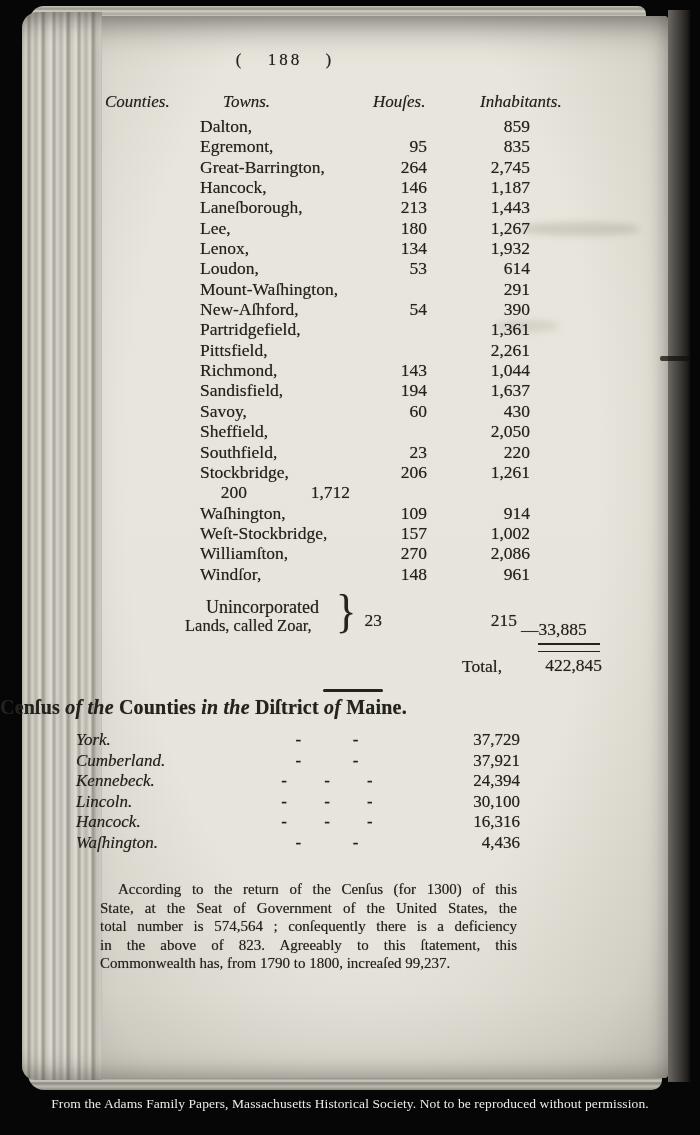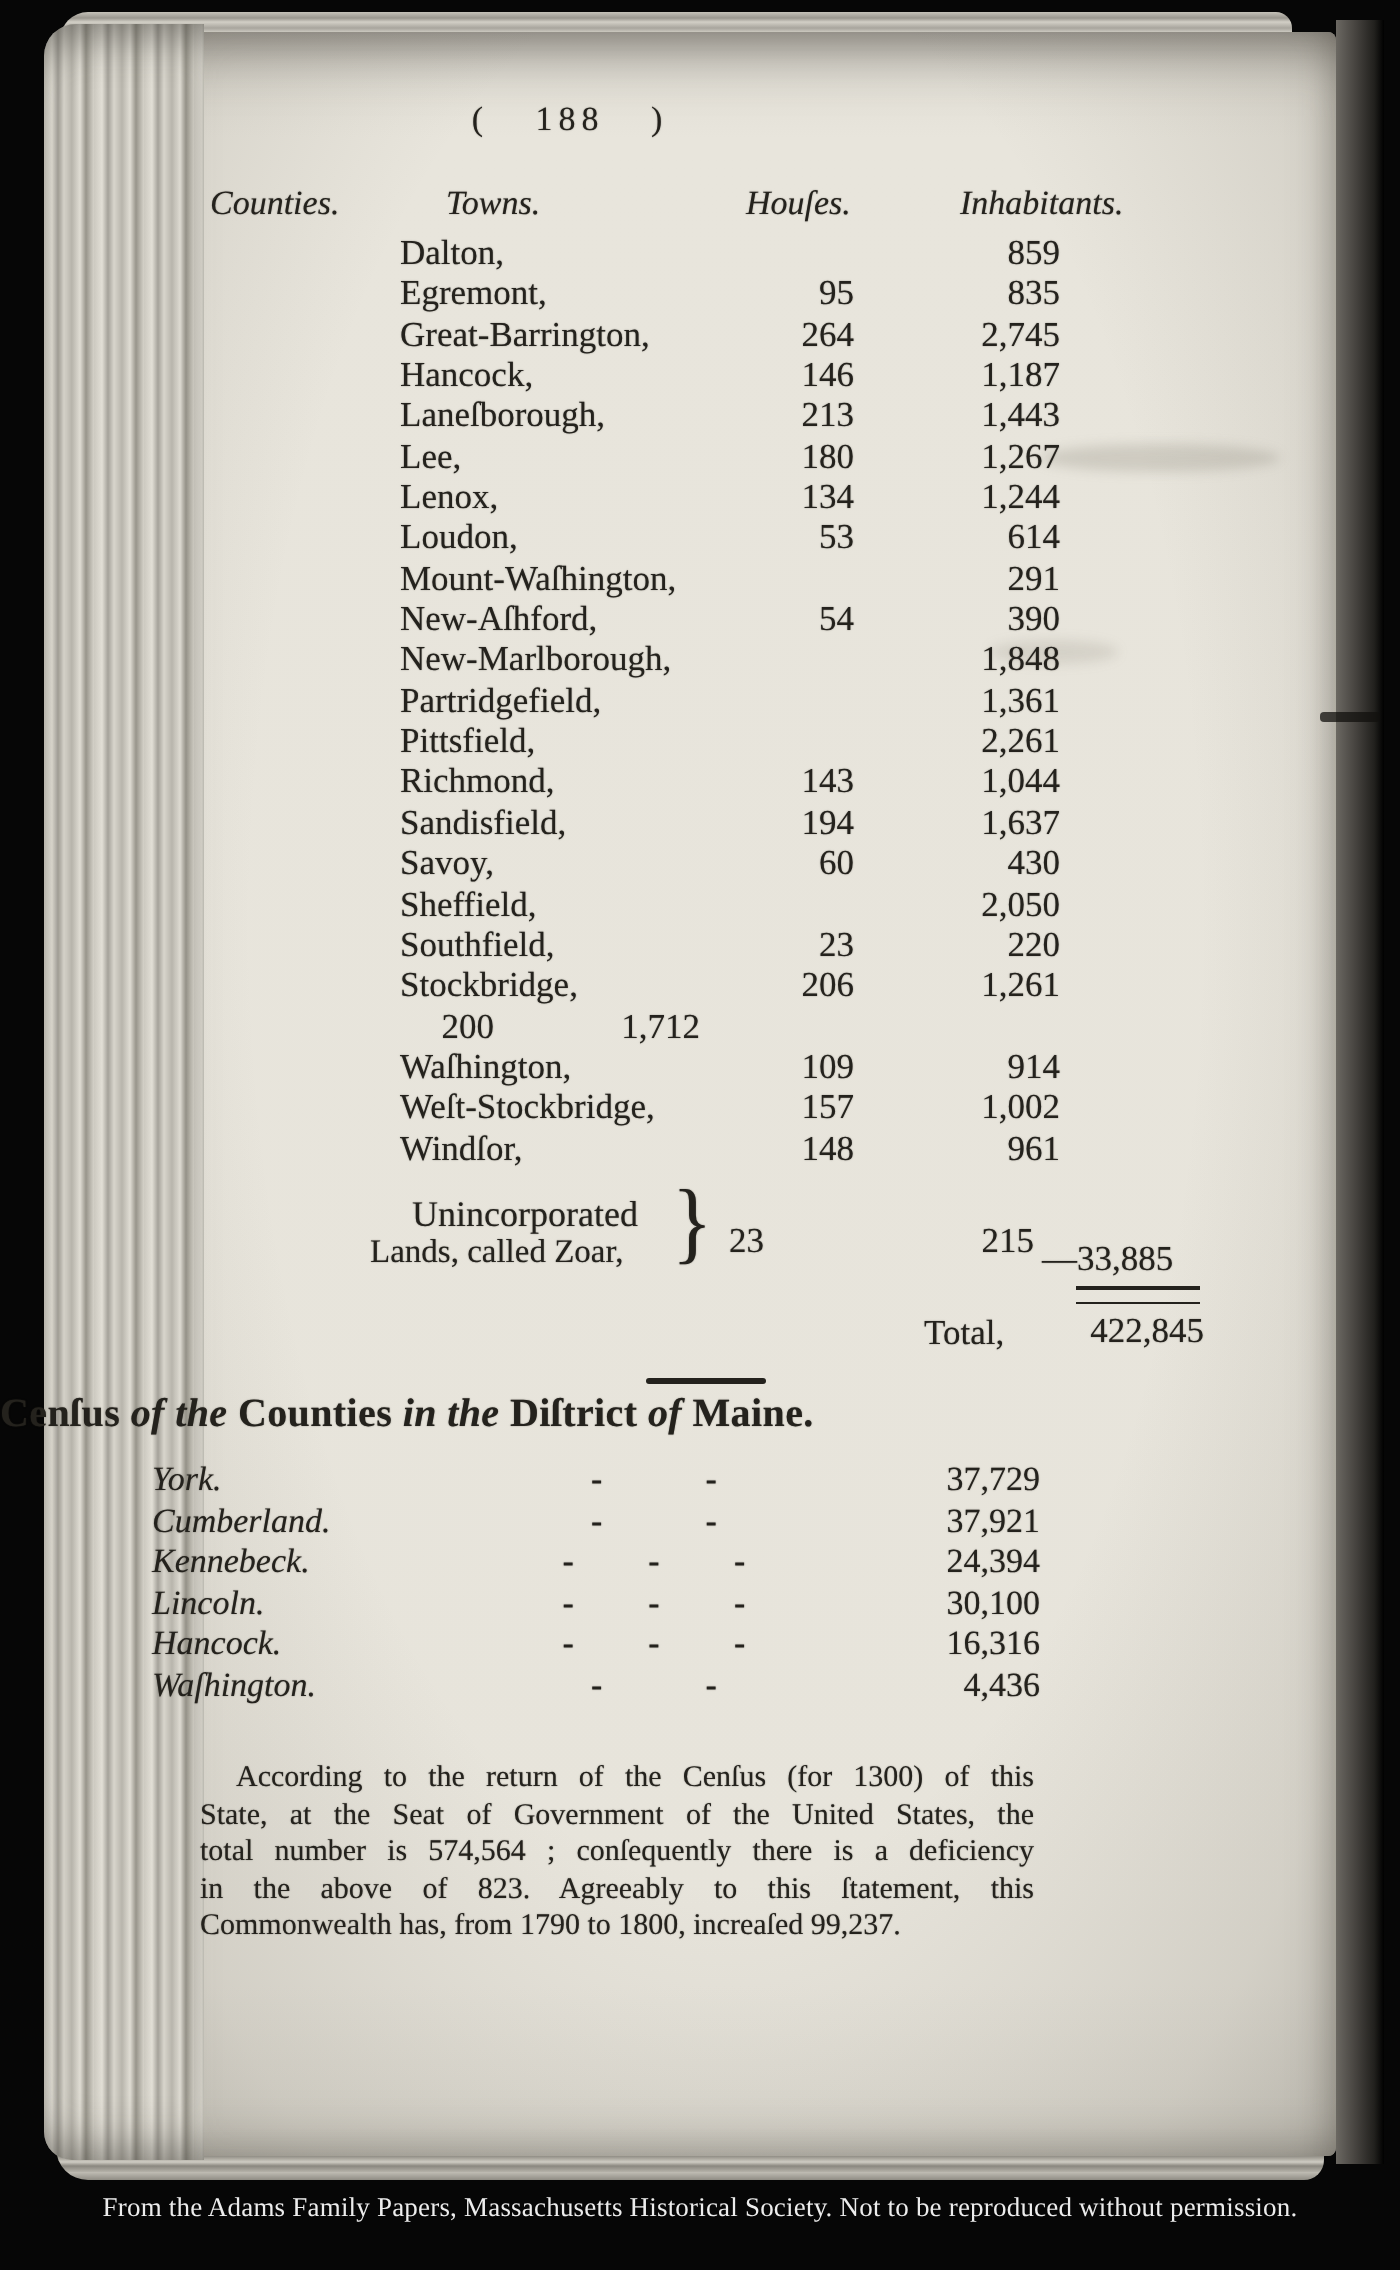--- a/index.html
+++ b/index.html
@@ -153,21 +153,21 @@
           <div class="row">
             <span class="counties-cell"></span>
             <span class="town-cell">Lee,</span>
             <span class="houses-cell">180</span>
             <span class="inhabitants-cell">1,267</span>
           </div>
           <div class="row">
             <span class="counties-cell"></span>
             <span class="town-cell">Lenox,</span>
             <span class="houses-cell">134</span>
-            <span class="inhabitants-cell">1,244</span>
+            <span class="inhabitants-cell">1,932</span>
           </div>
           <div class="row">
             <span class="counties-cell"></span>
             <span class="town-cell">Loudon,</span>
             <span class="houses-cell">53</span>
             <span class="inhabitants-cell">614</span>
           </div>
           <div class="row">
             <span class="counties-cell"></span>
             <span class="town-cell">Mount-Waſhington,</span>
@@ -175,26 +175,20 @@
             <span class="inhabitants-cell">291</span>
           </div>
           <div class="row">
             <span class="counties-cell"></span>
             <span class="town-cell">New-Aſhford,</span>
             <span class="houses-cell">54</span>
             <span class="inhabitants-cell">390</span>
           </div>
           <div class="row">
             <span class="counties-cell"></span>
-            <span class="town-cell">New-Marlborough,</span>
-            <span class="houses-cell"></span>
-            <span class="inhabitants-cell">1,848</span>
-          </div>
-          <div class="row">
-            <span class="counties-cell"></span>
             <span class="town-cell">Partridgefield,</span>
             <span class="houses-cell"></span>
             <span class="inhabitants-cell">1,361</span>
           </div>
           <div class="row">
             <span class="counties-cell"></span>
             <span class="town-cell">Pittsfield,</span>
             <span class="houses-cell"></span>
             <span class="inhabitants-cell">2,261</span>
           </div>
@@ -243,20 +237,26 @@
             <span class="counties-cell"></span>
             <span class="town-cell">Waſhington,</span>
             <span class="houses-cell">109</span>
             <span class="inhabitants-cell">914</span>
           </div>
           <div class="row">
             <span class="counties-cell"></span>
             <span class="town-cell">Weſt-Stockbridge,</span>
             <span class="houses-cell">157</span>
             <span class="inhabitants-cell">1,002</span>
+          </div>
+          <div class="row">
+            <span class="counties-cell"></span>
+            <span class="town-cell">Williamſton,</span>
+            <span class="houses-cell">270</span>
+            <span class="inhabitants-cell">2,086</span>
           </div>
           <div class="row">
             <span class="counties-cell"></span>
             <span class="town-cell">Windſor,</span>
             <span class="houses-cell">148</span>
             <span class="inhabitants-cell">961</span>
           </div>
         </div>
 
       <div class="zoar-l1">Unincorporated</div>

